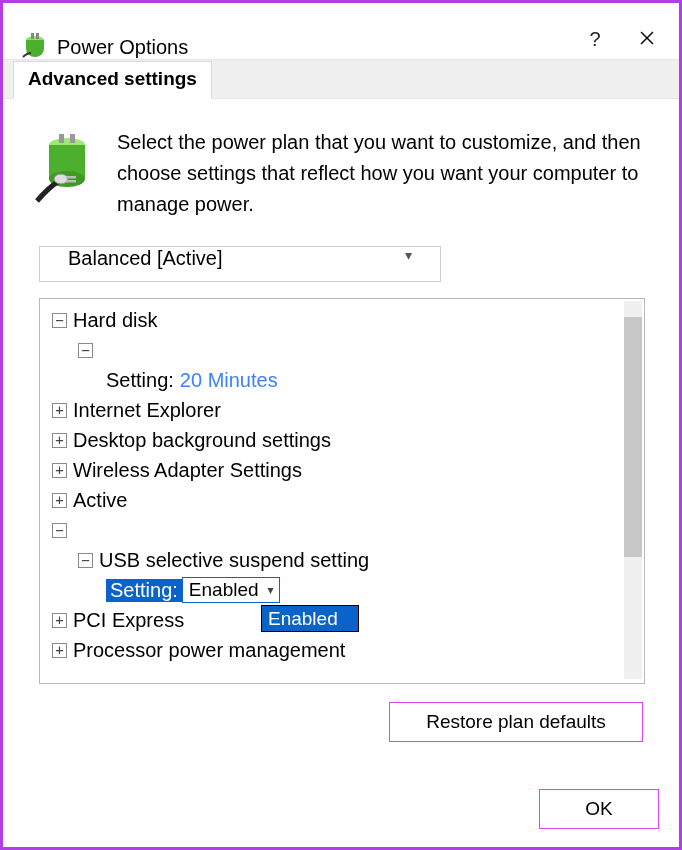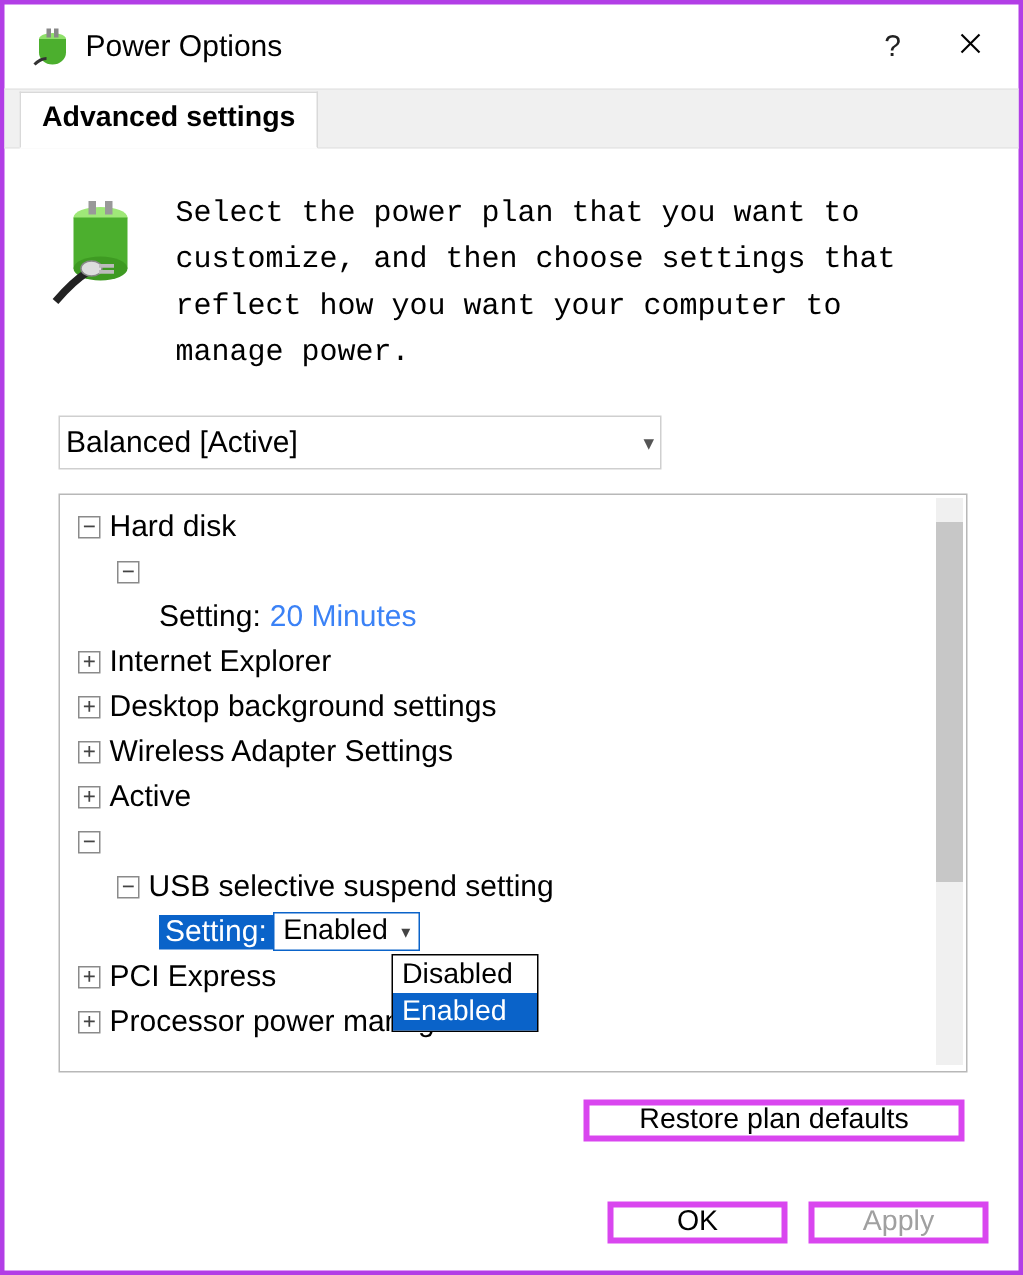--- a/index.html
+++ b/index.html
@@ -14,21 +14,21 @@
   .frame {
     width: 682px; height: 850px;
     border: 3px solid #b23ee6;
     position: relative;
     background: #fff;
   }
   
   .titlebar {
     height: 56px;
     display: flex;
-    align-items: center;
+    align-items: flex-end;
     padding: 0 6px 0 18px;
   }
   .app-icon {
     width: 28px; height: 28px;
     margin-right: 8px;
     position: relative;
   }
   .app-icon svg { width: 28px; height: 28px; }
   .title-text { font-size: 20px; }
   .title-spacer { flex: 1; }
@@ -63,37 +63,36 @@
     top: 1px;
   }
   
   .content {
     padding: 28px 36px 0 36px;
   }
   .intro-row {
     display: flex;
     gap: 22px;
     margin-bottom: 26px;
-    font-family: Liberation Mono, monospace;
   }
   .big-icon { width: 56px; height: 72px; flex-shrink: 0; margin-top: 4px; }
   .big-icon svg { width: 56px; height: 72px; overflow: visible; }
   .intro-text {
     font-size: 20px;
     line-height: 1.55;
   }
   
   .plan-select {
     display: flex;
-    align-items: center;
+    align-items: flex-start;
     justify-content: space-between;
     width: 402px;
     height: 36px;
     border: 1px solid #cfcfcf;
-    padding: 0 4px;
+    padding: 0 28px;
     font-size: 20px;
     margin-bottom: 16px;
     background: #fff;
     gap: 12px;
   }
   .plan-select .chev { color: #555; font-size: 14px; }
   
   .tree-panel {
     position: relative;
     width: 606px;
@@ -180,24 +179,24 @@
     color: #fff;
   }
   
   .restore-row {
     display: flex;
     justify-content: flex-end;
     margin-top: 18px;
     padding-right: 0;
   }
   .btn {
-    height: 28px;
+    height: 40px;
     min-width: 110px;
     padding: 0 2px;
-    border: 4px solid #d946ef;
+    border: 1px solid #d946ef;
     background: #fff;
     font-size: 19px;
     display: inline-flex;
     align-items: center;
     justify-content: center;
   }
   .btn-wide { min-width: 254px; }
   .btn.disabled { color: #a0a0a0; }
   
   .bottom-row {
@@ -320,38 +319,32 @@
       <div class="tree-row ind-0">
         <span class="expander">+</span>
         <span>PCI Express</span>
       </div>
       <div class="tree-row ind-0">
         <span class="expander">+</span>
         <span>Processor power management</span>
       </div>
 
       <div class="dropdown">
-        <div class="opt">
-          <span>Disabled</span>
-        </div>
         <div class="opt sel">
           <span>Enabled</span>
         </div>
       </div>
     </div>
 
     <div class="restore-row">
       <button class="btn btn-wide">
         <span>Restore plan defaults</span>
       </button>
     </div>
   </div>
 
   <div class="bottom-row">
     <button class="btn btn-ok">
       <span>OK</span>
     </button>
-    <button class="btn btn-apply disabled">
-      <span>Apply</span>
-    </button>
   </div>
 
 </div>
 
 </body></html>

